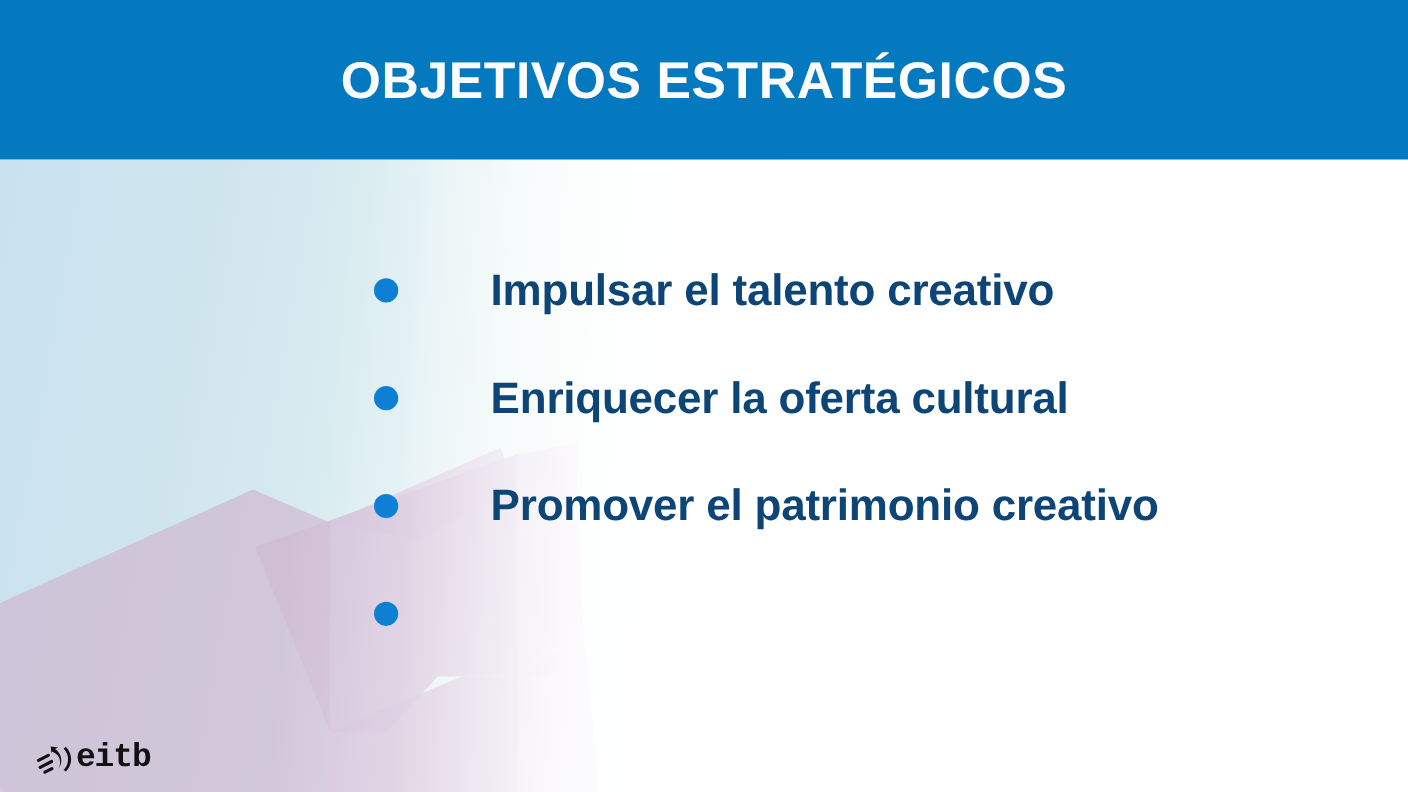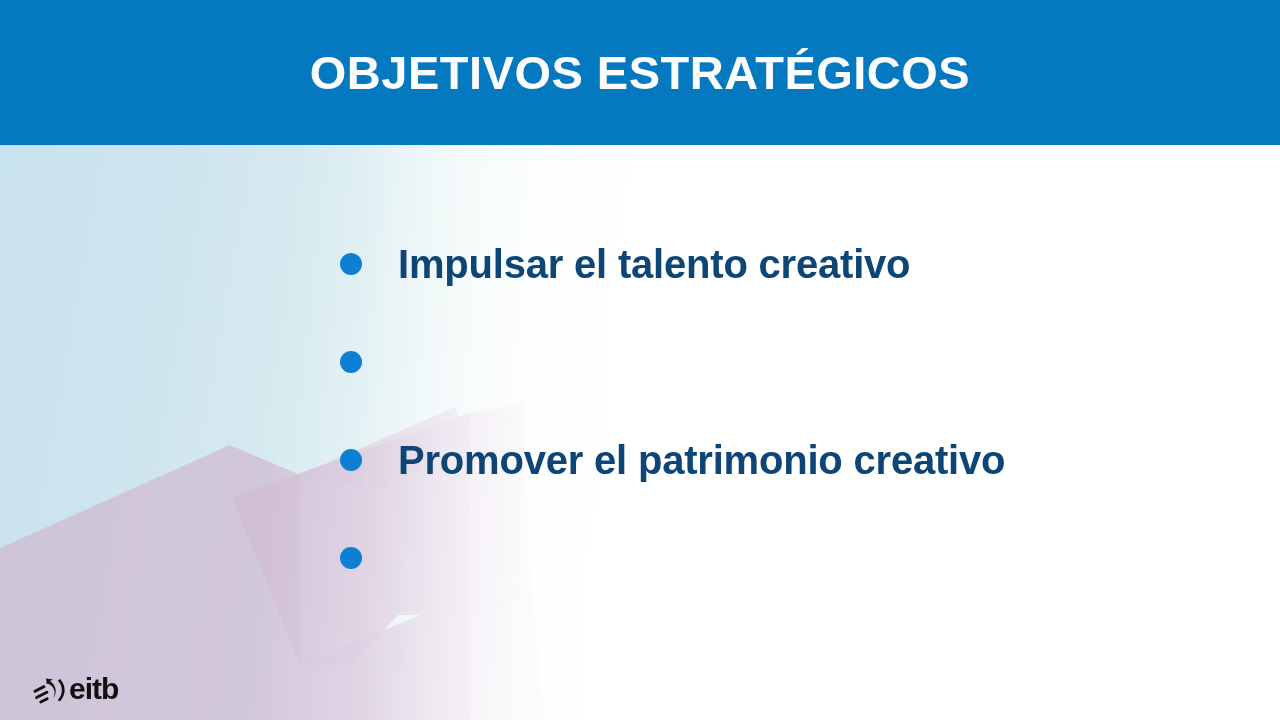--- a/index.html
+++ b/index.html
@@ -98,20 +98,21 @@
     position: absolute;
     left: 340px;
     top: 232px;
     z-index: 30;
   }
   .bullet-row {
     display: flex;
     align-items: center;
     height: 63px;
     margin-bottom: 35px;
+    gap: 48px;
   }
   .bullet-row:last-child { margin-bottom: 0; }
 
   .bullet-dot {
     width: 22px;
     height: 22px;
     border-radius: 50%;
     background: #0d80d6;
     flex: 0 0 auto;
     margin-right: 36px;
@@ -131,21 +132,21 @@
     position: absolute;
     left: 32px;
     top: 674px;
     display: flex;
     align-items: center;
     z-index: 30;
   }
   .logo-mark { display: block; }
   .logo-text {
     color: #111111;
-    font-family: Liberation Sans, sans-serif;
+    font-family: Liberation Mono, monospace;
     font-weight: bold;
     font-size: 30px;
     line-height: 1;
     letter-spacing: -1px;
     margin-left: 1px;
   }
 </style>
 </head>
 <body>
 
@@ -220,20 +221,21 @@
 
   <div class="bullet-list">
 
     <div class="bullet-row">
       <span class="bullet-dot"></span>
       <span class="bullet-text">Impulsar el talento creativo</span>
     </div>
 
     <div class="bullet-row">
       <span class="bullet-dot"></span>
+      <span class="bullet-text">Enriquecer la oferta cultural</span>
     </div>
 
     <div class="bullet-row">
       <span class="bullet-dot"></span>
       <span class="bullet-text">Promover el patrimonio creativo</span>
     </div>
 
     <div class="bullet-row">
       <span class="bullet-dot"></span>
     </div>

